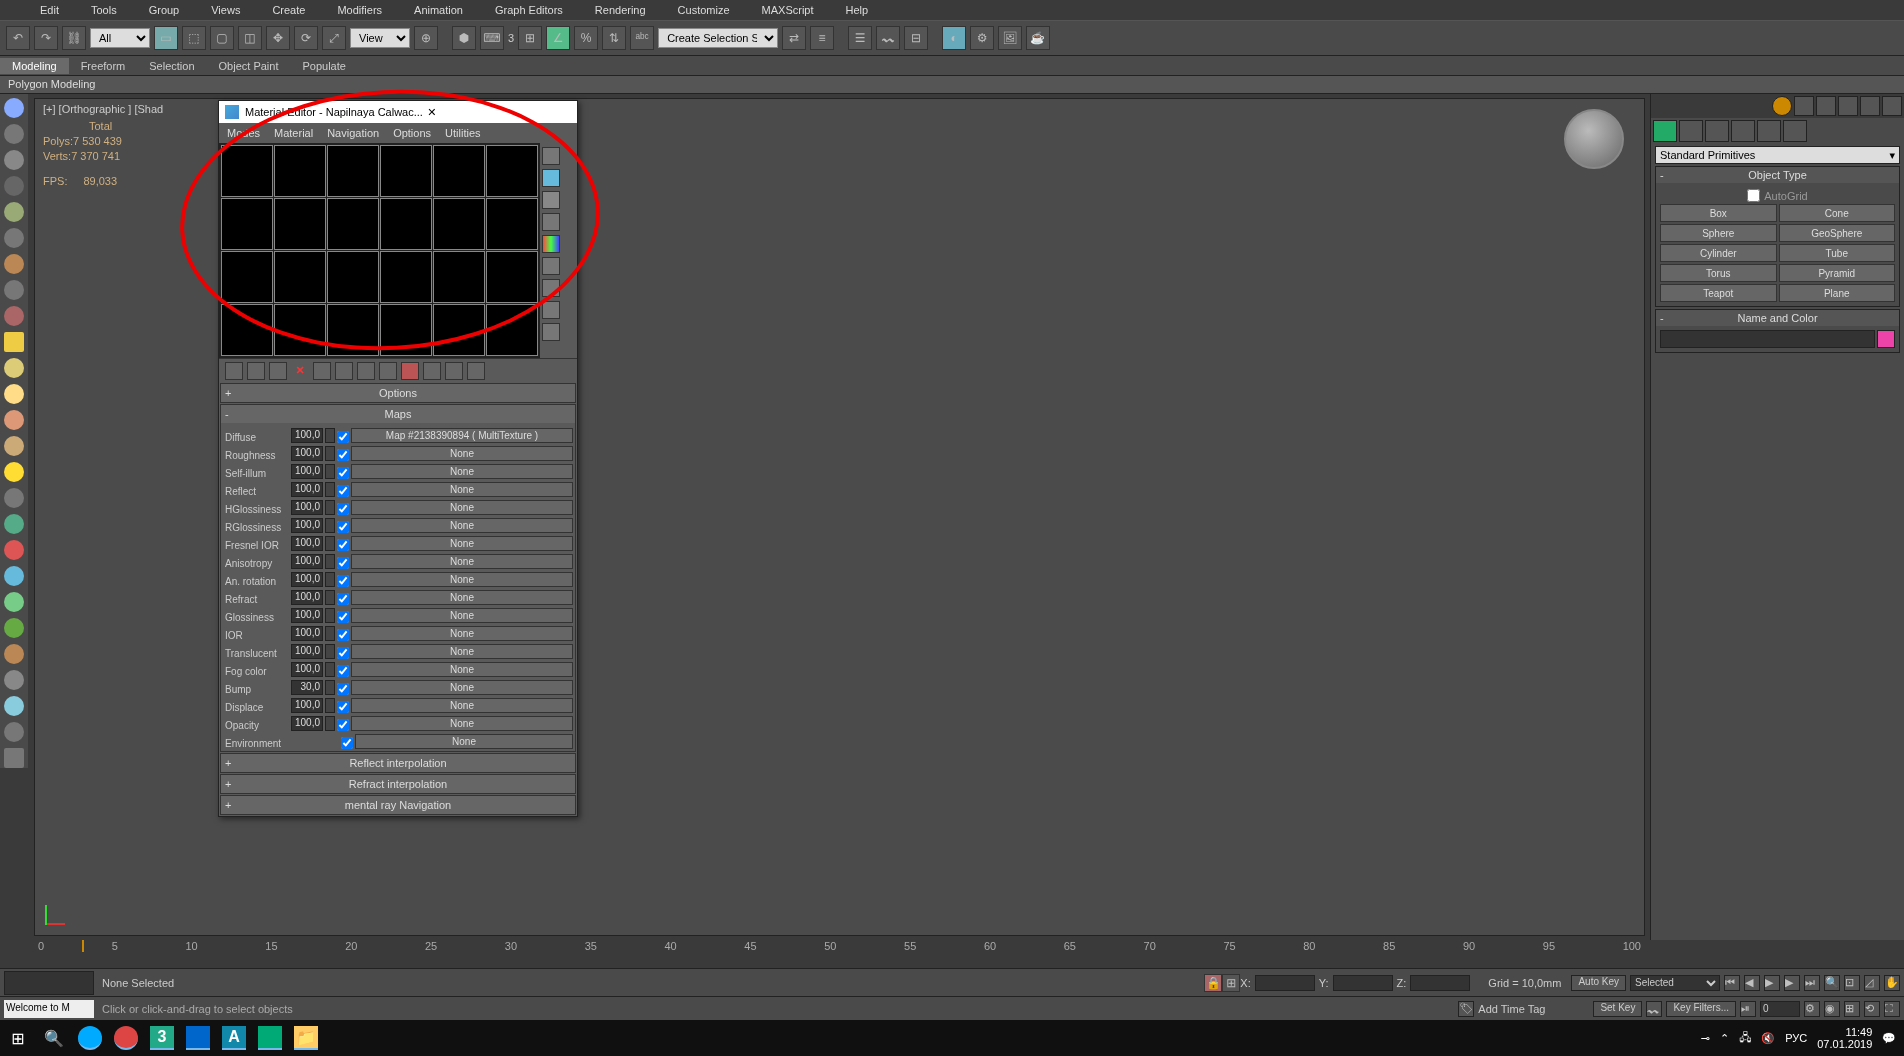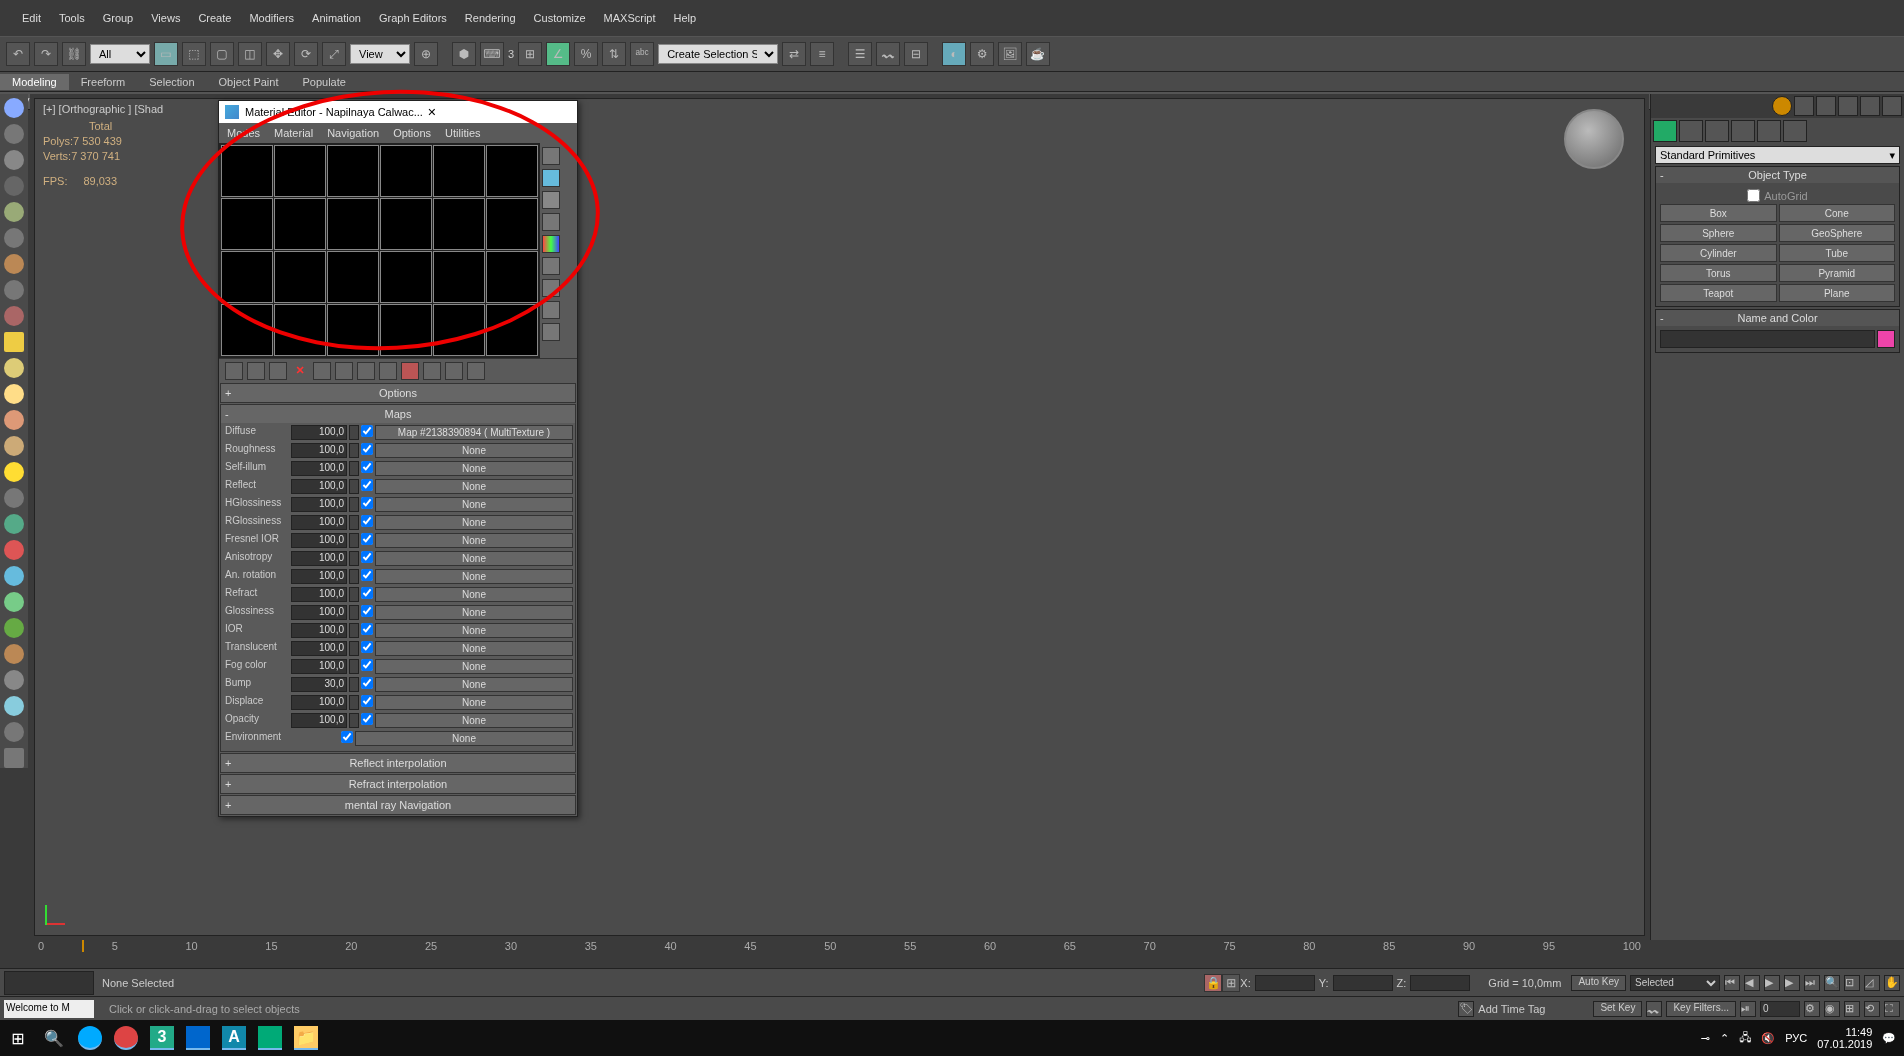--- a/index.html
+++ b/index.html
@@ -1,19 +1,19 @@
 <!DOCTYPE html>
 <html><head>
 <meta charset="utf-8">
 <style>
 * { margin: 0; padding: 0; box-sizing: border-box; font-family: "Segoe UI", Tahoma, sans-serif; font-size: 11px; user-select: none; }
 body { background: #3a3a3a; color: #c0c0c0; width: 1904px; height: 1056px; overflow: hidden; position: relative; }
 
 
-.menubar { height: 36px; background: #3a3a3a; display: flex; align-items: center; padding-left: 22px; gap: 18px; }
+.menubar { height: 20px; background: #3a3a3a; display: flex; align-items: center; padding-left: 40px; gap: 32px; }
 .menubar span { color: #ddd; cursor: default; }
 
 
 .toolbar-main { height: 36px; background: #4a4a4a; border-top: 1px solid #555; border-bottom: 1px solid #222; display: flex; align-items: center; padding: 0 6px; gap: 4px; }
 .tb-btn { width: 24px; height: 24px; background: #555; border: 1px solid #333; display: inline-flex; align-items: center; justify-content: center; color: #bbb; font-size: 12px; }
 .tb-sep { width: 6px; }
 .tb-drop { height: 20px; background: #ddd; border: 1px solid #888; color: #000; padding: 0 4px; font-size: 11px; }
 
 
 .ribbon { height: 20px; background: #4a4a4a; border-bottom: 1px solid #222; display: flex; align-items: center; }
@@ -54,23 +54,23 @@
 .mat-tool-row .t-ic { width: 18px; height: 18px; background: #666; border: 1px solid #333; }
 .mat-tool-row .t-x { width: 18px; height: 18px; color: #f33; text-align: center; line-height: 16px; font-weight: bold; }
 .mat-name-row { height: 24px; background: #5a5a5a; display: flex; align-items: center; gap: 6px; padding: 0 6px; }
 .mat-name-row input { flex: 0 0 150px; height: 18px; background: #333; color: #ddd; border: 1px solid #222; padding: 0 4px; font-size: 10px; }
 .mat-name-row .eyedrop { width: 16px; height: 16px; background: #666; }
 .mat-rollouts { max-height: 480px; overflow-y: auto; background: #5a5a5a; }
 .rollout { border: 1px solid #333; margin: 1px; }
 .rollout-head { height: 18px; background: #666; color: #ddd; text-align: center; line-height: 18px; position: relative; }
 .rollout-head .ex { position: absolute; left: 4px; top: 0; }
 .maps-body { padding: 2px; }
-.map-row { display: flex; align-items: flex-start; height: 18px; gap: 2px; }
+.map-row { display: flex; align-items: flex-end; height: 18px; gap: 2px; }
 .map-row .mlbl { width: 66px; color: #ccc; font-size: 10px; padding-left: 2px; }
-.map-row .mval { width: 56px; height: 15px; background: #333; color: #ddd; text-align: right; padding-right: 2px; font-size: 10px; border: 1px solid #222; }
+.map-row .mval { width: 32px; height: 15px; background: #333; color: #ddd; text-align: right; padding-right: 2px; font-size: 10px; border: 1px solid #222; }
 .map-row .msp { width: 10px; height: 15px; background: #444; border: 1px solid #222; }
 .map-row .mck { width: 12px; height: 12px; }
 .map-row .mbtn { flex: 1; height: 15px; background: #666; border: 1px solid #333; text-align: center; font-size: 10px; line-height: 13px; color: #ddd; }
 
 
 .red-circle { position: absolute; left: 180px; top: 90px; width: 420px; height: 260px; border: 4px solid #e00; border-radius: 50%; pointer-events: none; z-index: 100; transform: rotate(-3deg); }
 
 
 .cmd-panel { position: absolute; right: 0; top: 94px; width: 254px; bottom: 116px; background: #4a4a4a; border-left: 1px solid #222; }
 .cmd-icons { height: 24px; display: flex; gap: 2px; padding: 2px; background: #3a3a3a; justify-content: flex-end; }
@@ -106,21 +106,21 @@
 .status1 .coord label { color: #ccc; }
 .status1 .coord input { width: 60px; height: 16px; background: #333; border: 1px solid #222; color: #ccc; padding: 0 2px; font-size: 10px; }
 .status1 .grid-lbl { color: #ccc; margin: 0 10px; }
 .status1 .right-ctrls { display: flex; align-items: center; gap: 4px; margin-right: 4px; }
 .status1 .keybtn { height: 16px; padding: 0 6px; background: #555; border: 1px solid #222; color: #ccc; font-size: 10px; }
 .status1 .drop2 { width: 90px; height: 16px; background: #333; border: 1px solid #222; color: #ccc; font-size: 10px; }
 .status1 .pb { width: 16px; height: 16px; background: #555; border: 1px solid #222; }
 
 .status2 { position: absolute; left: 0; right: 0; bottom: 36px; height: 24px; background: #4a4a4a; border-top: 1px solid #222; display: flex; align-items: center; }
 .status2 .welcome { width: 90px; height: 18px; background: #eee; color: #000; font-size: 10px; padding: 2px; margin-left: 4px; overflow: hidden; white-space: nowrap; }
-.status2 .hint { padding-left: 8px; color: #aaa; margin-left: 7px; }
+.status2 .hint { padding-left: 8px; color: #aaa; }
 .status2 .right-ctrls { display: flex; align-items: center; gap: 4px; margin-left: auto; margin-right: 4px; }
 .status2 .pb { width: 16px; height: 16px; background: #555; border: 1px solid #222; }
 .status2 .timetag { display: flex; align-items: center; gap: 4px; color: #ccc; }
 .status2 .keybtn { height: 16px; padding: 0 6px; background: #555; border: 1px solid #222; color: #ccc; font-size: 10px; }
 .status2 .spin { width: 40px; height: 16px; background: #333; border: 1px solid #222; color: #ccc; font-size: 10px; padding: 0 2px; }
 
 
 .taskbar { position: absolute; left: 0; right: 0; bottom: 0; height: 36px; background: #101010; display: flex; align-items: center; }
 .taskbar .tb-ic { width: 36px; height: 36px; display: flex; align-items: center; justify-content: center; color: #fff; font-size: 16px; }
 .taskbar .tb-ic.app { border-bottom: 2px solid #76b9ed; }

